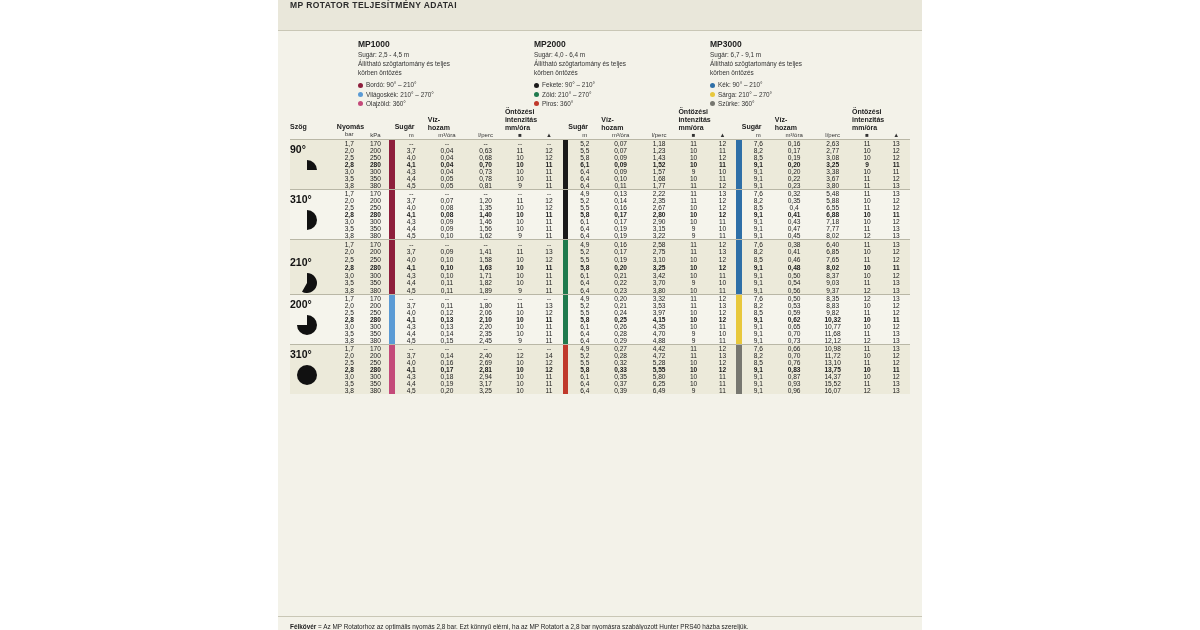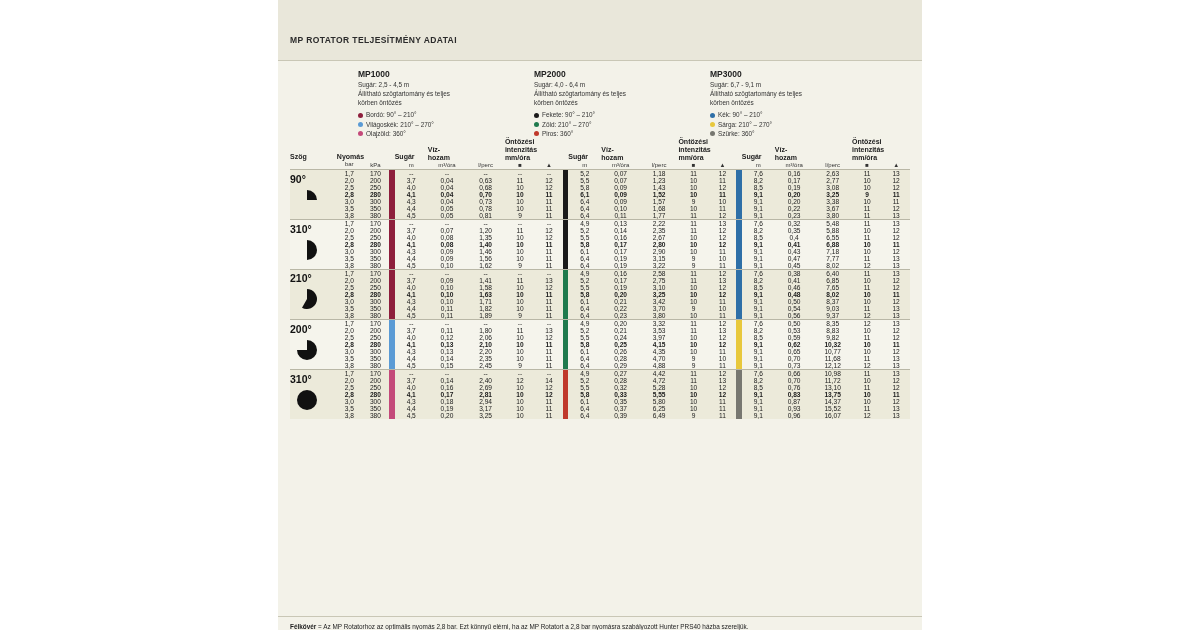--- a/index.html
+++ b/index.html
@@ -8,21 +8,21 @@
     font-family:"Liberation Sans", sans-serif;
     color:#1a1a1a;overflow:hidden;
   }
   .sheet{
     position:absolute;left:278px;top:0;width:644px;height:630px;
     background:#f3f2e9;
     display:flex;flex-direction:column;
   }
   .title-bar{
     height:30px;background:#e9e7da;border-bottom:1px solid #c9c7b6;
-    display:flex;align-items:flex-end;padding:15px 12px;
+    display:flex;align-items:flex-start;padding:0 12px;
   }
   .title-bar .t{font-size:8.5px;font-weight:bold;letter-spacing:.4px;color:#2b2b2b;}
   .content{flex:1;padding:0 12px 0 12px;position:relative;}
 
   
   .models{display:flex;padding-top:8px;}
   .mcol{position:relative;}
   .mcol.spacer{width:68px;}
   .mcol .mname{font-size:8.5px;font-weight:bold;color:#222;margin-bottom:2px;}
   .mcol .mline{font-size:6.4px;color:#333;line-height:1.38;}
@@ -474,21 +474,21 @@
             <td class="ctr">3,22</td>
             <td class="ctr">9</td>
             <td class="ctr">11</td>
             <td class="ctr">9,1</td>
             <td class="ctr">0,45</td>
             <td class="ctr">8,02</td>
             <td class="ctr">12</td>
             <td class="ctr">13</td>
           </tr>
           <tr class="band thickline">
-            <td rowspan="7" style="vertical-align:top;padding-top:2px">
+            <td rowspan="7" style="vertical-align:top;padding-top:16px">
               <div class="grp-label">210°</div>
               <div style="margin-top:4px;margin-left:6px">
                 <svg width="22" height="22" viewBox="0 0 22 22">
                   <path d="M 11 11 L 11 1 A 10 10 0 1 1 6.000000000000002 19.66025403784439 Z" fill="#111"></path>
                 </svg>
               </div>
             </td>
             <td class="ctr">1,7</td>
             <td class="ctr">170</td>
             <td rowspan="7" class="vbar" style="background:#8e1f3c"></td>

